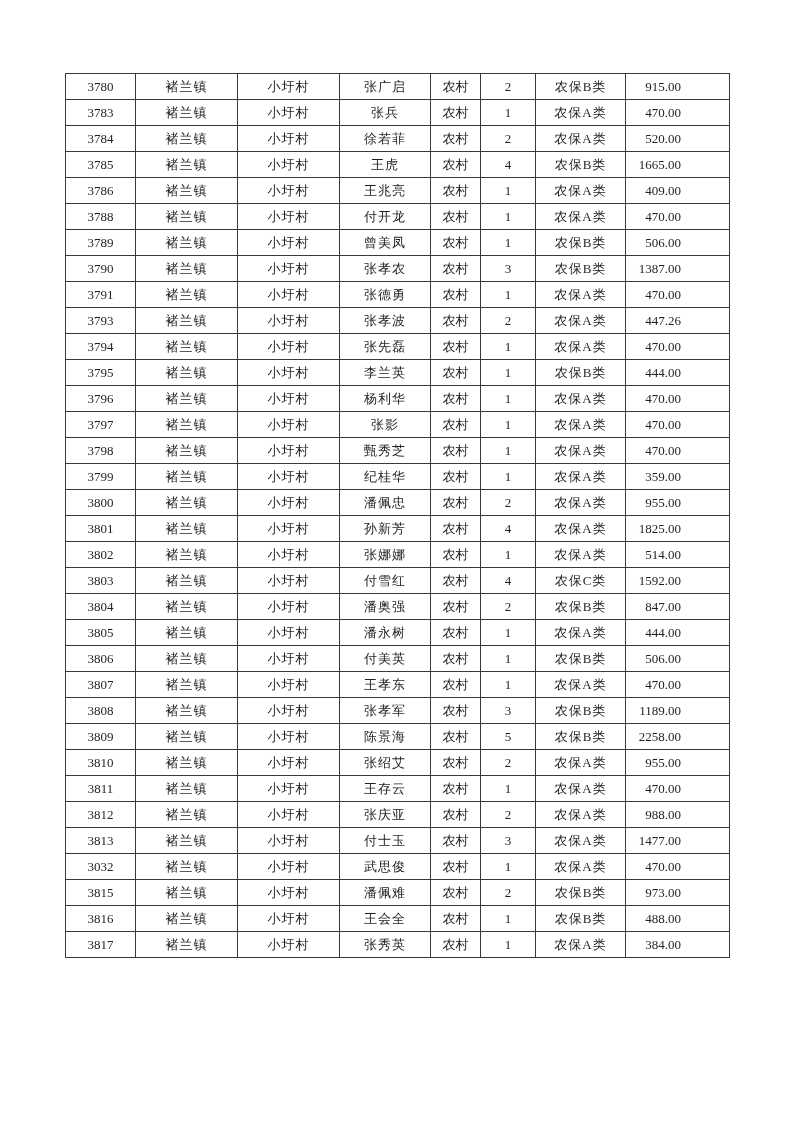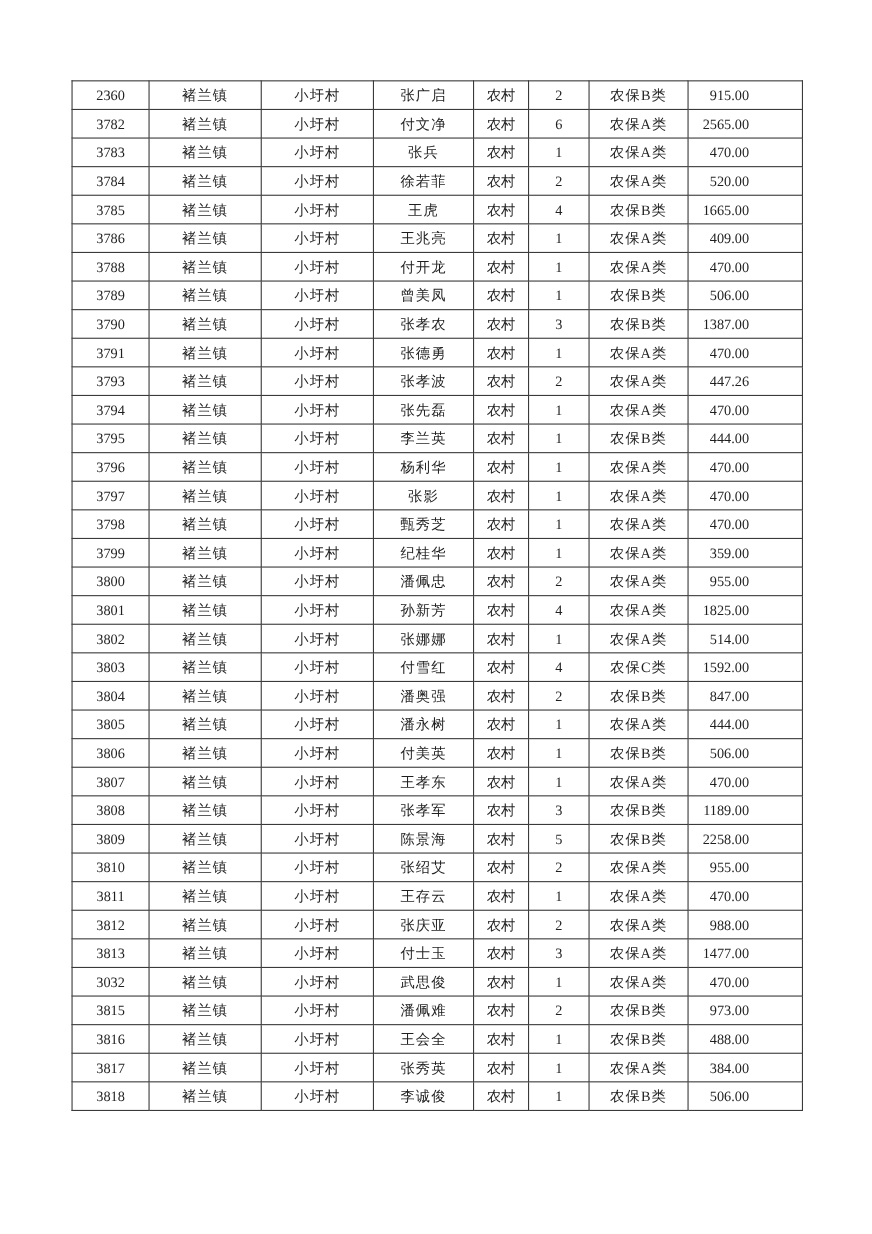--- a/index.html
+++ b/index.html
@@ -65,38 +65,28 @@
       <col class="c-town">
       <col class="c-village">
       <col class="c-name">
       <col class="c-type">
       <col class="c-count">
       <col class="c-category">
       <col class="c-amount">
     </colgroup>
     <tbody id="table-body">
         <tr>
-          <td class="c-seq">2360</td>
+          <td class="c-seq">3780</td>
           <td class="c-town">褚兰镇</td>
           <td class="c-village">小圩村</td>
           <td class="c-name">张广启</td>
           <td class="c-type">农村</td>
           <td class="c-count">2</td>
           <td class="c-category">农保B类</td>
           <td class="c-amount">915.00</td>
-        </tr>
-        <tr>
-          <td class="c-seq">3782</td>
-          <td class="c-town">褚兰镇</td>
-          <td class="c-village">小圩村</td>
-          <td class="c-name">付文净</td>
-          <td class="c-type">农村</td>
-          <td class="c-count">6</td>
-          <td class="c-category">农保A类</td>
-          <td class="c-amount">2565.00</td>
         </tr>
         <tr>
           <td class="c-seq">3783</td>
           <td class="c-town">褚兰镇</td>
           <td class="c-village">小圩村</td>
           <td class="c-name">张兵</td>
           <td class="c-type">农村</td>
           <td class="c-count">1</td>
           <td class="c-category">农保A类</td>
           <td class="c-amount">470.00</td>
@@ -413,26 +403,16 @@
         </tr>
         <tr>
           <td class="c-seq">3817</td>
           <td class="c-town">褚兰镇</td>
           <td class="c-village">小圩村</td>
           <td class="c-name">张秀英</td>
           <td class="c-type">农村</td>
           <td class="c-count">1</td>
           <td class="c-category">农保A类</td>
           <td class="c-amount">384.00</td>
-        </tr>
-        <tr>
-          <td class="c-seq">3818</td>
-          <td class="c-town">褚兰镇</td>
-          <td class="c-village">小圩村</td>
-          <td class="c-name">李诚俊</td>
-          <td class="c-type">农村</td>
-          <td class="c-count">1</td>
-          <td class="c-category">农保B类</td>
-          <td class="c-amount">506.00</td>
         </tr>
       </tbody>
   </table>
 </div>
 
 </body></html>

